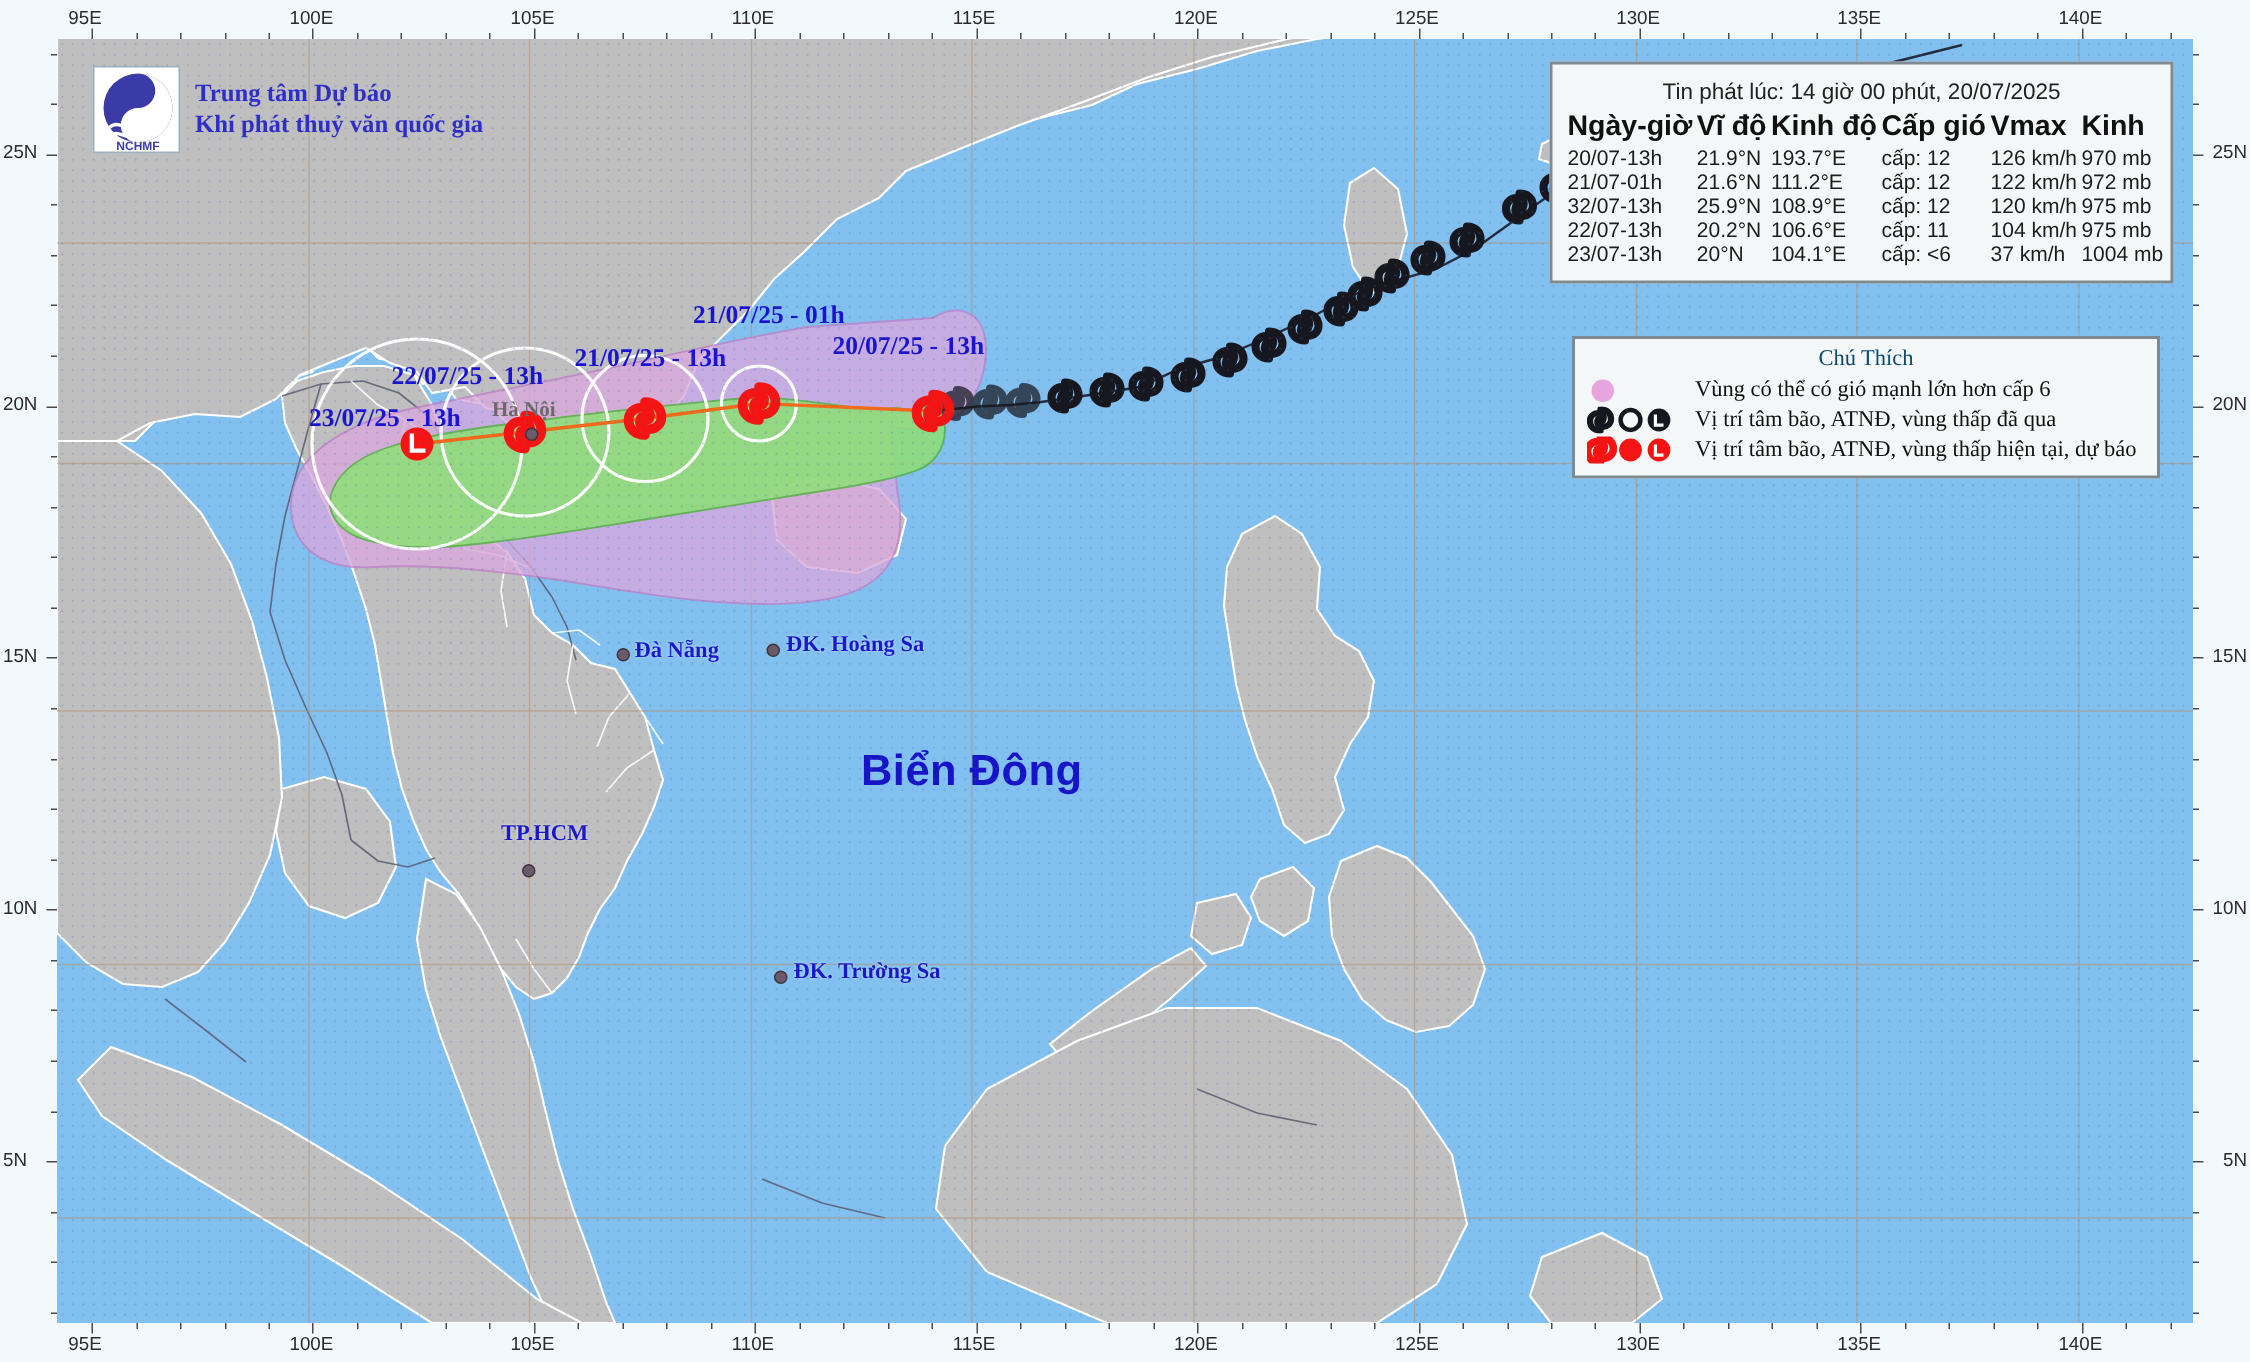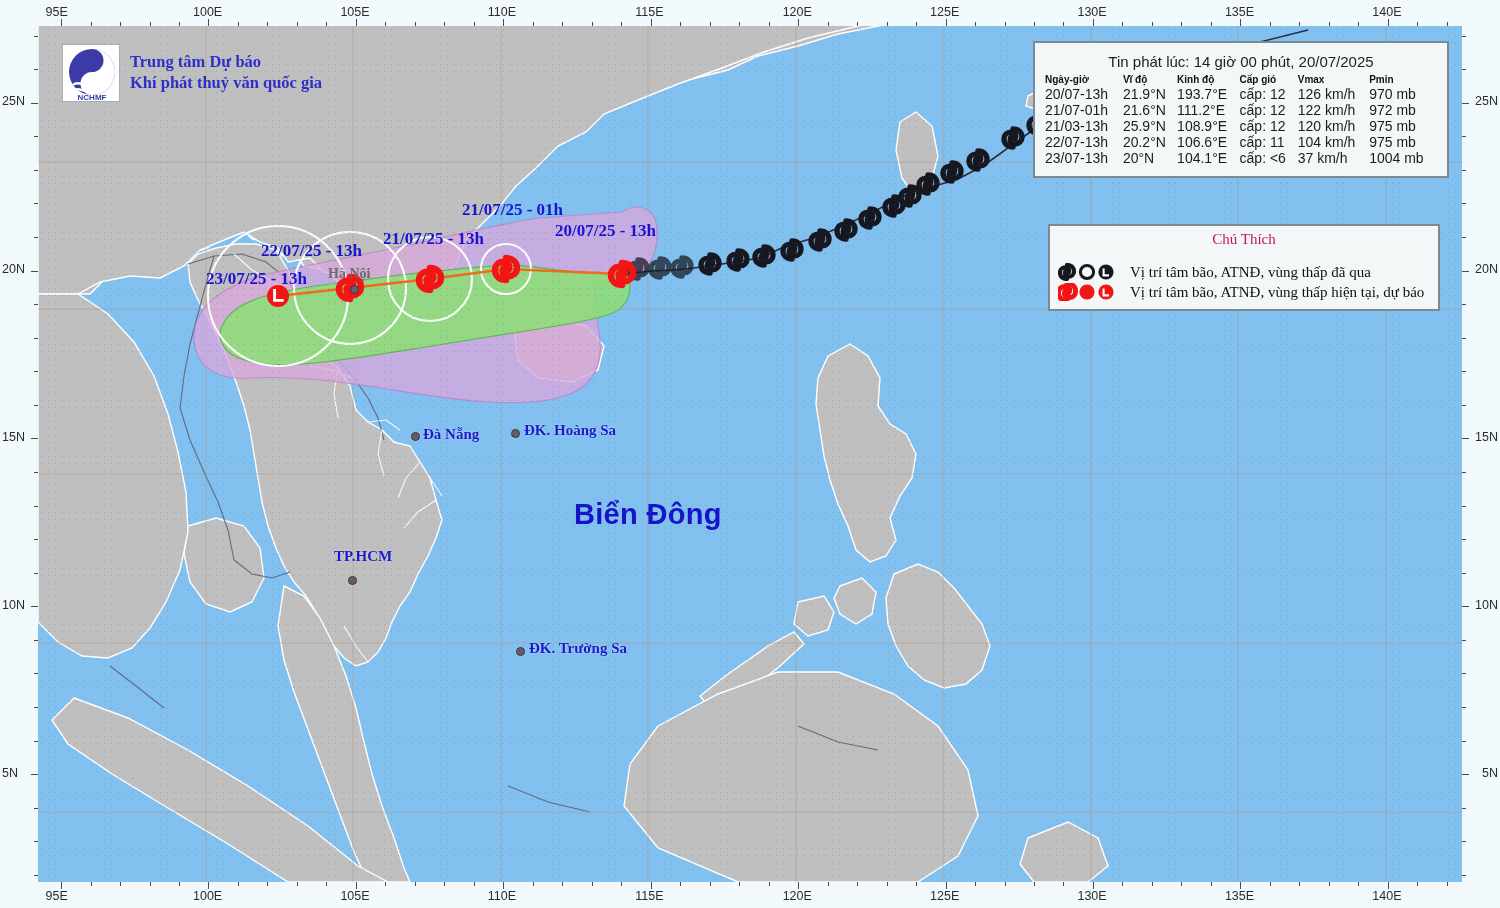--- a/index.html
+++ b/index.html
@@ -128,21 +128,21 @@
   #panel-subtitle {
     text-align: center;
     font-size: 15px;
     color: #222;
     font-family: "Liberation Sans", sans-serif;
     margin-top: 2px;
     margin-bottom: 4px;
   }
   table.fcst { width: 100%; border-collapse: collapse; font-family: "Liberation Sans", sans-serif; }
   table.fcst th {
-    font-size: 10px; font-weight: bold; color: #111;
+    font-size: 19px; font-weight: bold; color: #111;
     text-align: left; padding: 0 3px 1px 0; white-space: nowrap;
   }
   table.fcst td {
     font-size: 14px; color: #1c1c1c;
     padding: 0 3px 0 0; white-space: nowrap;
   }
   td.num, th.num { text-align: left; }
 
   
   #legend-panel {
@@ -150,22 +150,22 @@
     left: 1048px; top: 224px;
     width: 392px;
     background: #f4f7f7;
     border: 2px solid #7d8a91;
     padding: 5px 8px 7px 8px;
   }
   #legend-title {
     text-align: center;
     font-family: "Liberation Serif", serif;
     font-size: 15px;
-    color: #be185d;
-    margin-bottom: 14px;
+    color: #0c4a6e;
+    margin-bottom: 2px;
   }
   .legend-row { display: flex; align-items: center; gap: 8px; height: 20px; }
   .legend-syms { width: 64px; display: flex; align-items: center; gap: 3px; flex: none; }
   .legend-text {
     font-family: "Liberation Serif", serif;
     font-size: 15px;
     color: #111;
     white-space: nowrap;
   }
   .dot-pink  { width: 15px; height: 15px; border-radius: 50%; background: #e7a4de; margin-left: 3px; }
@@ -673,42 +673,42 @@
   <div id="info-panel">
     <div id="panel-subtitle">Tin phát lúc: 14 giờ 00 phút, 20/07/2025</div>
     <table class="fcst">
       <thead>
         <tr>
           <th>Ngày-giờ</th>
           <th>Vĩ độ</th>
           <th>Kinh độ</th>
           <th>Cấp gió</th>
           <th class="num">Vmax</th>
-          <th class="num">Pmin</th>
+          <th class="num">Kinh</th>
         </tr>
       </thead>
       <tbody>
         <tr>
           <td>20/07-13h</td>
           <td>21.9°N</td>
           <td>193.7°E</td>
           <td>cấp: 12</td>
           <td class="num">126 km/h</td>
           <td class="num">970 mb</td>
         </tr>
         <tr>
           <td>21/07-01h</td>
           <td>21.6°N</td>
           <td>111.2°E</td>
           <td>cấp: 12</td>
           <td class="num">122 km/h</td>
           <td class="num">972 mb</td>
         </tr>
         <tr>
-          <td>21/03-13h</td>
+          <td>32/07-13h</td>
           <td>25.9°N</td>
           <td>108.9°E</td>
           <td>cấp: 12</td>
           <td class="num">120 km/h</td>
           <td class="num">975 mb</td>
         </tr>
         <tr>
           <td>22/07-13h</td>
           <td>20.2°N</td>
           <td>106.6°E</td>
@@ -724,20 +724,26 @@
           <td class="num">37 km/h</td>
           <td class="num">1004 mb</td>
         </tr>
       </tbody>
     </table>
   </div>
 
   <div id="legend-panel">
     <div id="legend-title">Chú Thích</div>
 
+    <div class="legend-row">
+      <span class="legend-syms">
+        <span class="dot-pink"></span>
+      </span>
+      <span class="legend-text">Vùng có thể có gió mạnh lớn hơn cấp 6</span>
+    </div>
 
 
     <div class="legend-row">
       <span class="legend-syms">
         <svg width="60" height="18" viewBox="0 0 60 18">
           <g transform="translate(9,9) scale(0.78)">
               <use href="#storm-black"></use>
             </g>
           <circle cx="29" cy="9" r="6.6" fill="none" stroke="#17171f" stroke-width="3"></circle>
           <circle cx="48" cy="9" r="7.6" fill="#17171f"></circle>

